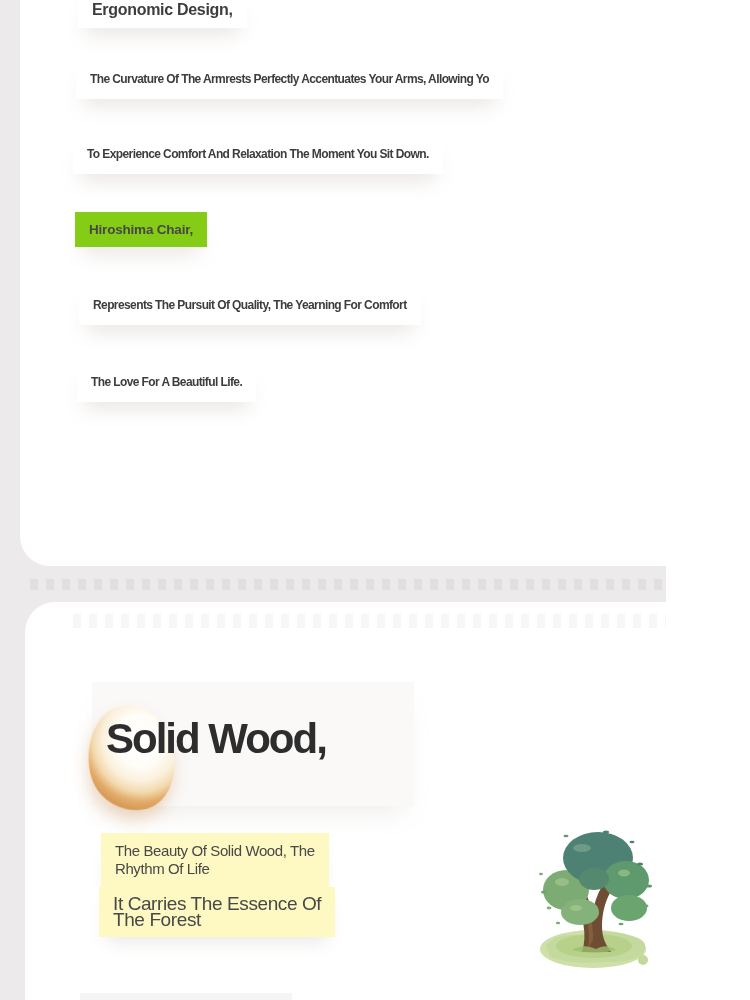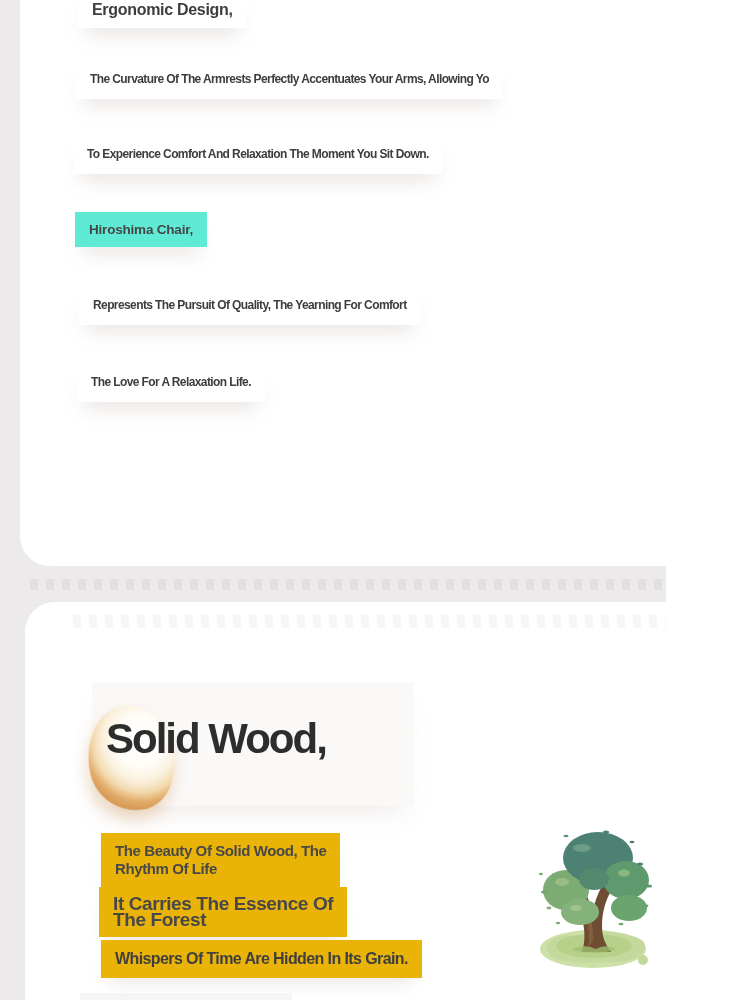--- a/index.html
+++ b/index.html
@@ -33,21 +33,21 @@
     white-space:nowrap;
     background:#ffffff;
     padding:9px 14px;
     box-shadow:0 14px 20px -8px rgba(150,132,120,0.22);
     letter-spacing:-0.6px;
     font-weight:700;
     color:#3d3d3d;
   }
   .t-big{font-size:12px;line-height:21px;}
   .t-sub{font-size:16px;line-height:19px;letter-spacing:-0.3px;}
-  .t-mini{font-size:13.5px;line-height:17px;letter-spacing:-0.2px;background:#5eead4;color:#474747;}
+  .t-mini{font-size:13.5px;line-height:17px;letter-spacing:-0.2px;background:#84cc16;color:#474747;}
   
   .dash-a{
     position:absolute;left:30px;top:579px;width:692px;height:11px;
     background:repeating-linear-gradient(90deg, rgba(135,122,118,0.10) 0 8px, rgba(0,0,0,0) 8px 16px);
   }
   .dash-b{
     position:absolute;left:48px;top:12px;width:628px;height:14px;
     background:repeating-linear-gradient(90deg, rgba(150,130,125,0.07) 0 8px, rgba(0,0,0,0) 8px 16px);
   }
   .heading-panel{
@@ -64,24 +64,24 @@
     box-shadow:-3px 9px 16px rgba(208,152,92,0.35);
     filter:blur(0.4px);
   }
   .solidwood{
     position:absolute;left:81px;top:108px;margin:0;
     font-size:42px;line-height:58px;font-weight:800;
     letter-spacing:-2px;color:#2d2d2d;white-space:nowrap;
   }
   .pbox{
     position:absolute;
-    background:#eab308;
+    background:#fef9c3;
     padding:9px 14px;
     box-shadow:0 12px 18px -8px rgba(150,132,120,0.20);
-    font-weight:700;color:#484848;
+    font-weight:400;color:#484848;
     letter-spacing:-0.4px;
     white-space:nowrap;
   }
   .p1{left:76px;top:231px;font-size:15px;line-height:18px;}
   .p2{left:74px;top:285px;font-size:19px;line-height:16px;}
   .p3{left:76px;top:338px;font-size:16px;line-height:20px;letter-spacing:-0.6px;color:#3f3f3f;}
   .tree{position:absolute;left:511px;top:226px;}
   .next-hint{
     position:absolute;left:55px;top:391px;width:212px;height:7px;
     background:#f6f5f5;
@@ -91,41 +91,40 @@
 <body>
 
 <div class="stage">
 
   <section class="card card1">
     <div class="tline t-sub" style="left:58px;top:35px">Ergonomic Design,</div>
     <div class="tline t-big" style="left:56px;top:104px">The Curvature Of The Armrests Perfectly Accentuates Your Arms, Allowing Yo</div>
     <div class="tline t-big" style="left:53px;top:179px">To Experience Comfort And Relaxation The Moment You Sit Down.</div>
     <div class="tline t-mini" style="left:55px;top:256px">Hiroshima Chair,</div>
     <div class="tline t-big" style="left:59px;top:330px">Represents The Pursuit Of Quality, The Yearning For Comfort</div>
-    <div class="tline t-big" style="left:57px;top:407px">The Love For A Relaxation Life.</div>
+    <div class="tline t-big" style="left:57px;top:407px">The Love For A Beautiful Life.</div>
   </section>
 
   <div class="dash-a"></div>
 
   <section class="card card2">
     <div class="dash-b"></div>
 
     <div class="heading-panel"></div>
     <div class="egg"></div>
     <h1 class="solidwood">Solid Wood,</h1>
 
     <div class="pbox p1">
       <span>The Beauty Of Solid Wood, The</span><br>
       <span>Rhythm Of Life</span>
     </div>
     <div class="pbox p2">
       <span>It Carries The Essence Of</span><br>
       <span>The Forest</span>
     </div>
-    <div class="pbox p3">Whispers Of Time Are Hidden In Its Grain.</div>
 
     <svg class="tree" width="122" height="142" viewBox="0 0 122 142" aria-hidden="true">
 
       <ellipse cx="57" cy="121" rx="53" ry="19" fill="#cde0a8"></ellipse>
       <path d="M10 118 Q20 104 45 108 Q70 100 96 108 Q113 112 108 123 Q100 135 70 134 Q30 137 14 128 Z" fill="#c3d89b" opacity="0.9"></path>
       <ellipse cx="58" cy="118" rx="38" ry="12" fill="#b7d18b"></ellipse>
       <circle cx="107" cy="132" r="5" fill="#c3d89b"></circle>
 
       <path d="M46 124 C52 106 46 88 40 70 C38 63 46 59 50 66 C54 74 55 82 58 78 C60 70 64 60 70 52 C76 47 81 53 77 60 C70 70 66 84 66 98 C66 110 70 117 75 124 Z" fill="#6f4d33"></path>
       <path d="M52 121 C55 105 51 90 46 75 L53 79 C56 90 57 102 57 112 Z" fill="#8a6543" opacity="0.75"></path>

